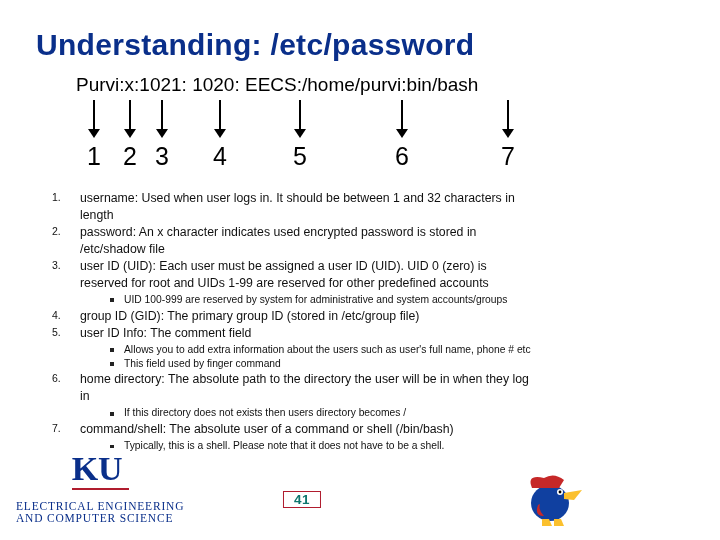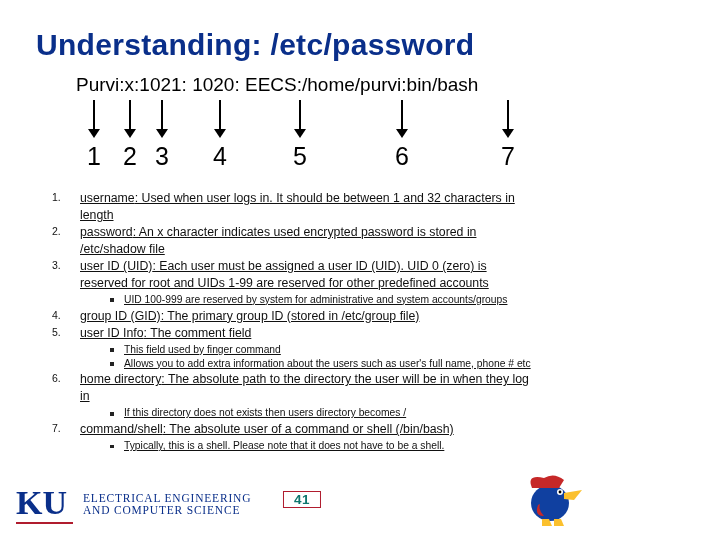--- a/index.html
+++ b/index.html
@@ -6,30 +6,30 @@
 html, body { width:720px; height:540px; background:#fff; font-family:"Trebuchet MS","Segoe UI",Tahoma,Verdana,sans-serif; color:#111; overflow:hidden; }
 .slide { position:relative; width:604px; height:540px; padding:28px 36px 0 36px; }
 .title { font-size:30px; font-weight:bold; color:#0a2f8a; letter-spacing:0.3px; margin-bottom:4px; }
 .diagram { position:relative; height:108px; margin:12px 32px 8px 40px; }
 .example-line { font-family:Arial,sans-serif; font-size:19px; color:#000; position:absolute; top:0; left:0; white-space:nowrap; }
 .arrows { position:absolute; top:26px; left:0; width:100%; }
 .arrow { position:absolute; width:14px; }
 .arrow .shaft { width:2px; background:#000; margin:0 auto; }
 .arrow .head { width:0; height:0; border-left:6px solid transparent; border-right:6px solid transparent; border-top:9px solid #000; margin:-1px auto 0; }
 .num { position:absolute; font-family:Arial,sans-serif; font-size:25px; font-weight:400; color:#000; text-align:center; transform:translateX(-50%); }
-ol.main { list-style:none; margin:0 34px 0 16px; counter-reset:item; font-size:12.3px; line-height:1.38;text-decoration:underline; }
+ol.main { list-style:none; margin:0 34px 0 16px; counter-reset:item; font-size:12.3px; line-height:1.38; }
 ol.main > li { position:relative; padding-left:28px; }
 ol.main > li::before { counter-increment:item; content:counter(item)"."; position:absolute; left:0; top:0; font-size:10.5px; }
 ol.main > li > .head { display:inline; }
 ol.main > li > .head .label { }
 ul.sub { list-style:none; margin:1px 0 1px 30px; font-size:10.3px; line-height:1.35; }
 ul.sub li { position:relative; padding-left:14px; }
 ul.sub li::before { content:""; position:absolute; left:0; top:0.55em; width:3.5px; height:3.5px; background:#222; }
 .footer { position:absolute; left:0; right:0; bottom:6px; height:66px; }
-.ku-logo { position:absolute; left:16px; bottom:10px; display:flex; align-items:center; gap:10px; }
+.ku-logo { position:absolute; left:16px; bottom:10px; display:flex; align-items:center; gap:10px;flex-direction:column; }
 .ku-mark { font-family:"Times New Roman",serif; font-size:34px; font-weight:700; color:#0a2f8a; border-bottom:2px solid #b01c2e; padding-right:6px; }
 .ku-text { display:flex; flex-direction:column; font-family:Liberation Serif, serif; color:#0a2f8a; line-height:1.05; font-size:11.5px; letter-spacing:0.8px; }
 .ku-text .line2 { }
 .pgnum { position:absolute; left:50%; transform:translateX(-50%); bottom:26px; border:1.8px solid #b01c2e; color:#0f766e; font-size:13.5px; font-weight:600; padding:0 10px; letter-spacing:0.5px; }
 .mascot { position:absolute; right:20px; bottom:6px; width:60px; height:58px; }
 </style>
 </head>
 <body>
 
 <div class="slide">
@@ -77,22 +77,22 @@
   </div>
 
   <ol class="main" id="main-list">
       <li><span class="head"><span class="label">username</span><span>: Used when user logs in. It should be between 1 and 32 characters in length</span></span></li>
       <li><span class="head"><span class="label">password</span><span>: An x character indicates used encrypted password is stored in /etc/shadow file</span></span></li>
       <li><span class="head"><span class="label">user ID (UID)</span><span>: Each user must be assigned a user ID (UID). UID 0 (zero) is reserved for root and UIDs 1-99 are reserved for other predefined accounts</span></span><ul class="sub">
           <li>UID 100-999 are reserved by system for administrative and system accounts/groups</li>
         </ul></li>
       <li><span class="head"><span class="label">group ID (GID)</span><span>: The primary group ID (stored in /etc/group file)</span></span></li>
       <li><span class="head"><span class="label">user ID Info</span><span>: The comment field</span></span><ul class="sub">
+          <li>Allows you to add extra information about the users such as user's full name, phone # etc</li>
           <li>This field used by finger command</li>
-          <li>Allows you to add extra information about the users such as user's full name, phone # etc</li>
         </ul></li>
       <li><span class="head"><span class="label">home directory</span><span>: The absolute path to the directory the user will be in when they log in</span></span><ul class="sub">
           <li>If this directory does not exists then users directory becomes /</li>
         </ul></li>
       <li><span class="head"><span class="label">command/shell</span><span>: The absolute user of a command or shell (/bin/bash)</span></span><ul class="sub">
           <li>Typically, this is a shell. Please note that it does not have to be a shell.</li>
         </ul></li>
     </ol>
 
   <div class="footer">

